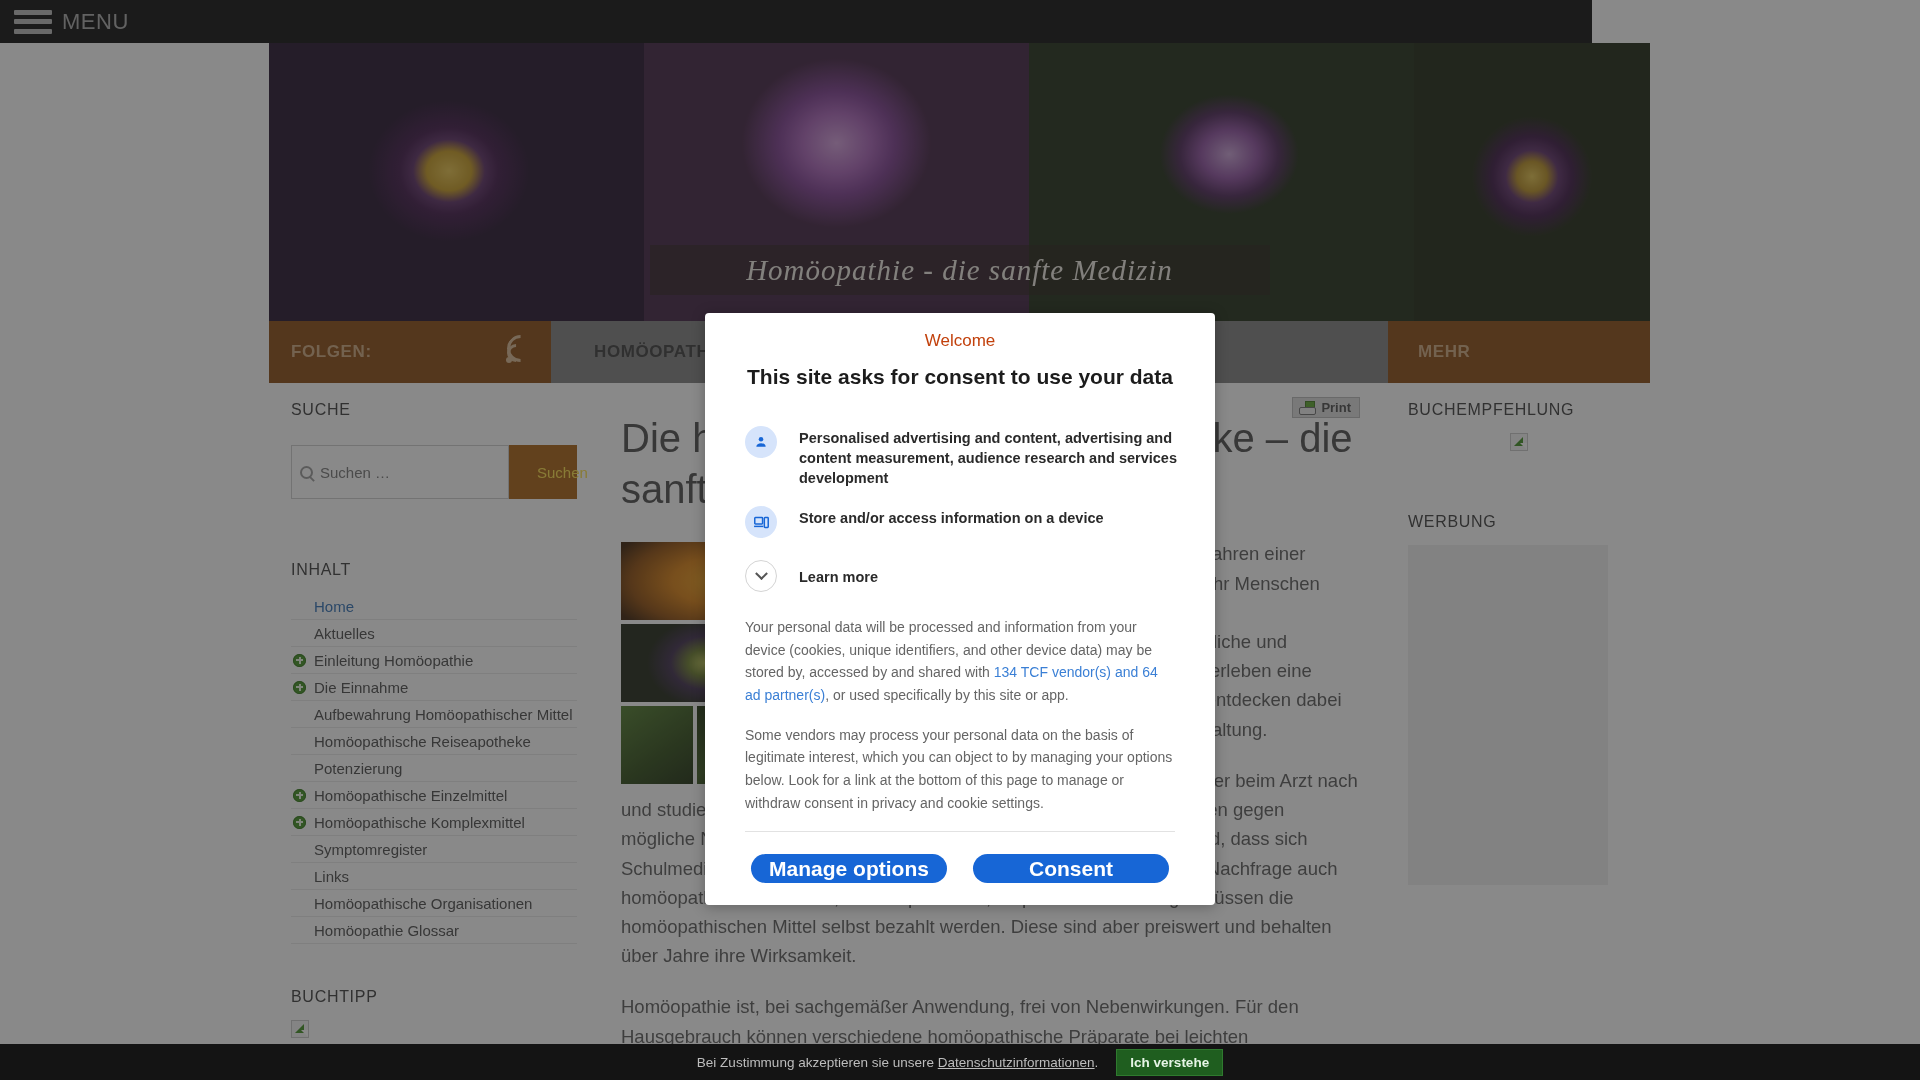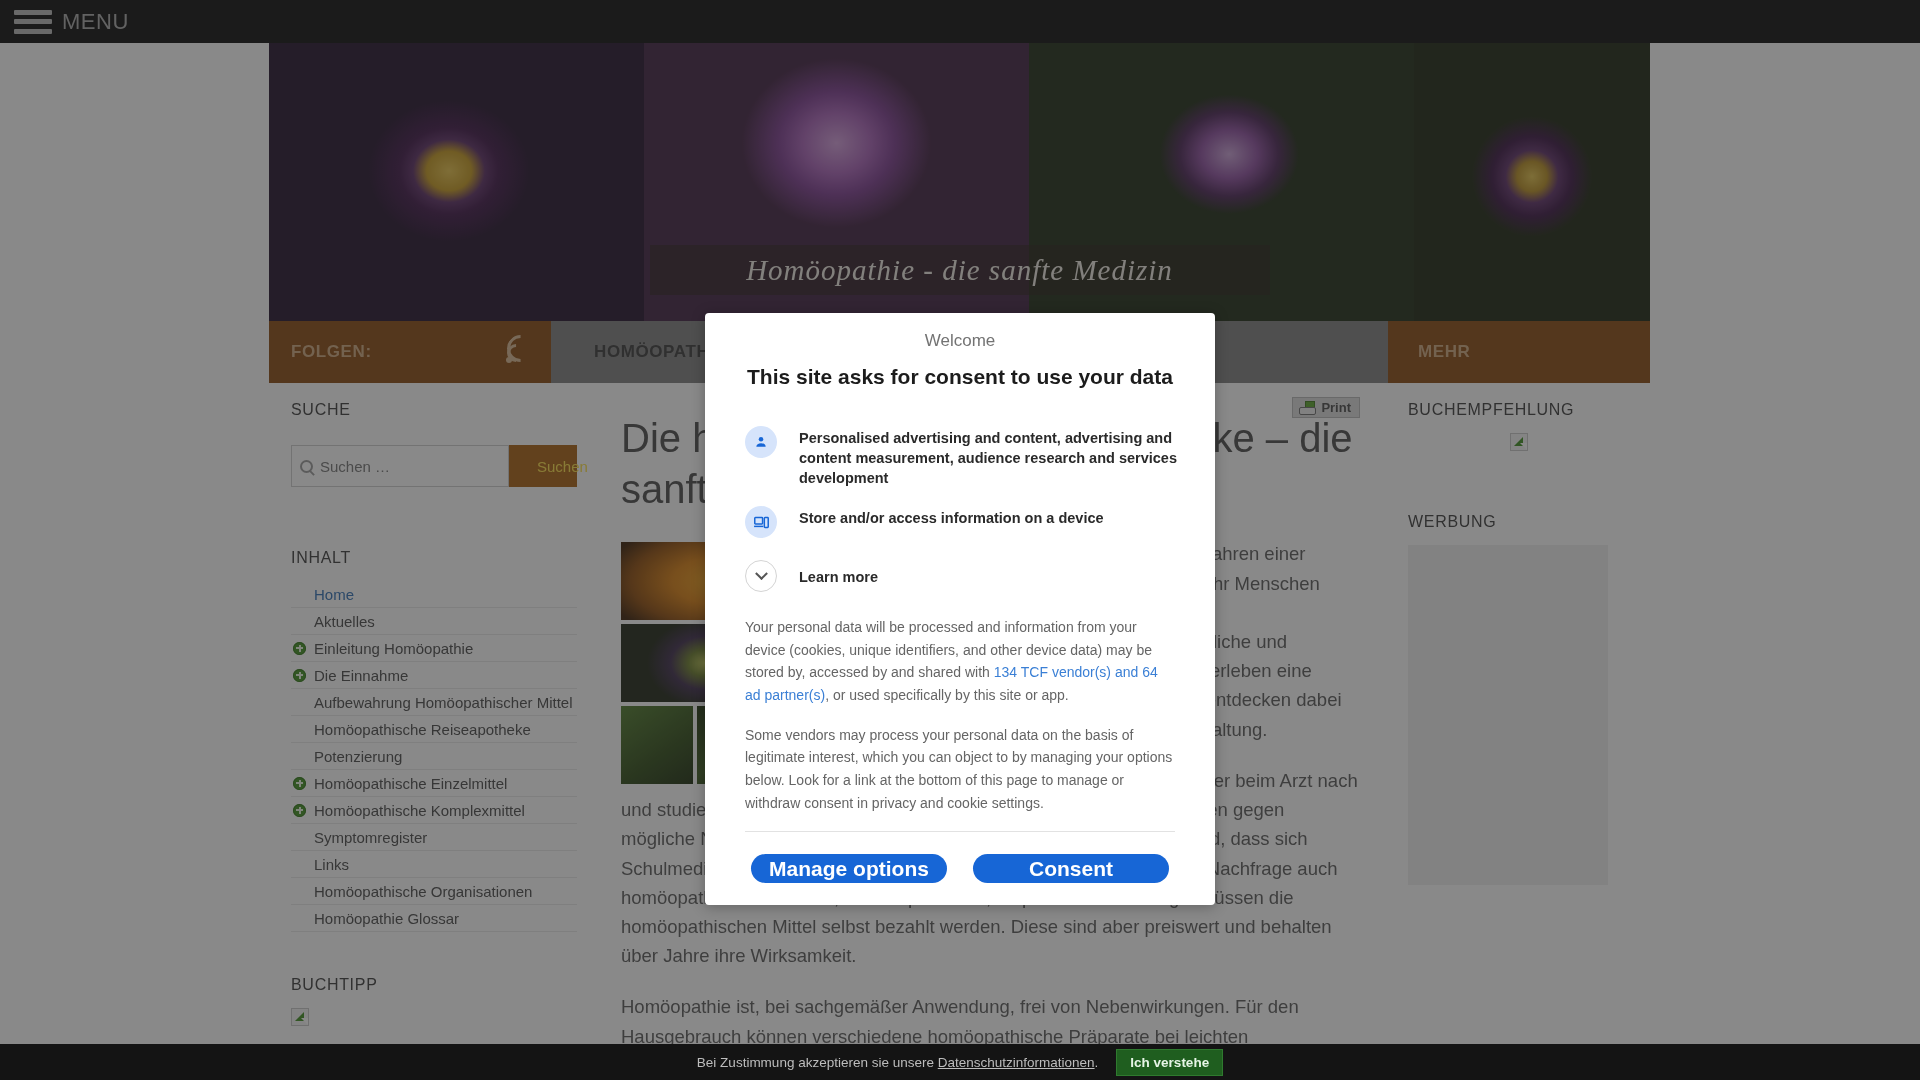--- a/index.html
+++ b/index.html
@@ -7,21 +7,21 @@
   html, body {
     width: 1920px; height: 1080px;
     overflow: hidden;
     font-family: "Liberation Sans", sans-serif;
     background: #ffffff;
   }
   #root { position: relative; width: 1920px; height: 1080px; }
 
   
   .topbar {
-    position: absolute; left: 0; top: 0; width: 1920px; height: 43px;
+    position: absolute; left: 0; top: 0; width: 1592px; height: 43px;
     background: #0c0c0c; display: flex; align-items: center;
     padding-left: 14px; z-index: 40;
   }
   .burger { width: 38px; height: 28px; display: flex; flex-direction: column;
             justify-content: space-between; padding: 2px 0; cursor: pointer; }
   .burger span { display: block; height: 5px; width: 100%; background: #b9b9b9; border-radius: 1px; }
   .topbar-label { color: #a8a8a8; font-size: 22px; letter-spacing: .5px; margin-left: 10px; }
 
   
   .page {
@@ -71,21 +71,21 @@
   .rss i { position: absolute; left: 1px; bottom: 1px; width: 6px; height: 6px;
            background: #d9b892; border-radius: 50%; }
 
   
   .cols { position: absolute; left: 269px; top: 340px; width: 1381px; height: 697px; display: flex; }
 
   
   .side-left { width: 330px; background: #ffffff; padding: 18px 22px 0 22px; }
   .widget-title { font-size: 16px; color: #3c3c3c; letter-spacing: .7px;
                   text-transform: uppercase; margin-bottom: 14px; }
-  .search-row { display: flex; height: 42px; margin-top: 26px; }
+  .search-row { display: flex; height: 54px; margin-top: 26px; }
   .search-box { flex: 1; border: 1px solid #cfcfcf; display: flex; align-items: center;
                 padding: 0 8px; background: #fff; }
   .search-box .mag { width: 13px; height: 13px; border: 2px solid #9a9a9a; border-radius: 50%;
                      position: relative; flex: none; margin-right: 7px; }
   .search-box .mag::after { content: ""; position: absolute; width: 2px; height: 6px;
                             background: #9a9a9a; right: -2px; bottom: -5px; transform: rotate(-45deg); }
   .search-input { border: 0; outline: 0; width: 100%; font-size: 15px; color: #8b8b8b;
                   font-family: "Liberation Sans", sans-serif; background: transparent; }
   .search-btn { width: 68px; background: #a85f10; color: #fde047; border: 0; font-size: 15px;
                 cursor: pointer; font-family: "Liberation Sans", sans-serif; padding-left: 28px; }
@@ -147,21 +147,21 @@
   .scrim { position: absolute; left: 0; top: 0; width: 1920px; height: 1080px;
            background: rgba(40,40,40,.55); z-index: 50; }
 
   
   .dialog {
     position: absolute; left: 705px; top: 313px; width: 510px;
     background: #ffffff; border-radius: 4px; z-index: 60;
     padding: 18px 0 22px 0; box-shadow: 0 2px 14px rgba(0,0,0,.28);
     font-family: "Liberation Sans", sans-serif;
   }
-  .dlg-welcome { text-align: center; font-size: 17px; color: #737373; margin-bottom: 14px; }
+  .dlg-welcome { text-align: center; font-size: 17px; color: #c2410c; margin-bottom: 14px; }
   .dlg-head { text-align: center; font-size: 21px; font-weight: bold; color: #1c1c1c;
               margin-bottom: 37px; padding: 0 24px; }
   .dlg-purpose { display: flex; align-items: flex-start; padding: 0 32px 0 40px; margin-bottom: 18px; }
   .p-icon { width: 32px; height: 32px; border-radius: 50%; background: #d6e4fb; flex: none;
             margin-right: 22px; display: flex; align-items: center; justify-content: center; }
   .p-text { font-size: 14.5px; font-weight: bold; color: #2a2a2a; line-height: 1.38; padding-top: 2px; }
   .dlg-learn { display: flex; align-items: center; padding: 0 32px 0 40px; margin: 22px 0 24px 0; cursor: pointer; }
   .chev-circle { width: 32px; height: 32px; border-radius: 50%; border: 1px solid #d4d4d4;
                  flex: none; margin-right: 22px; display: flex; align-items: center; justify-content: center; }
   .chev { width: 9px; height: 9px; border-right: 2px solid #555; border-bottom: 2px solid #555;

